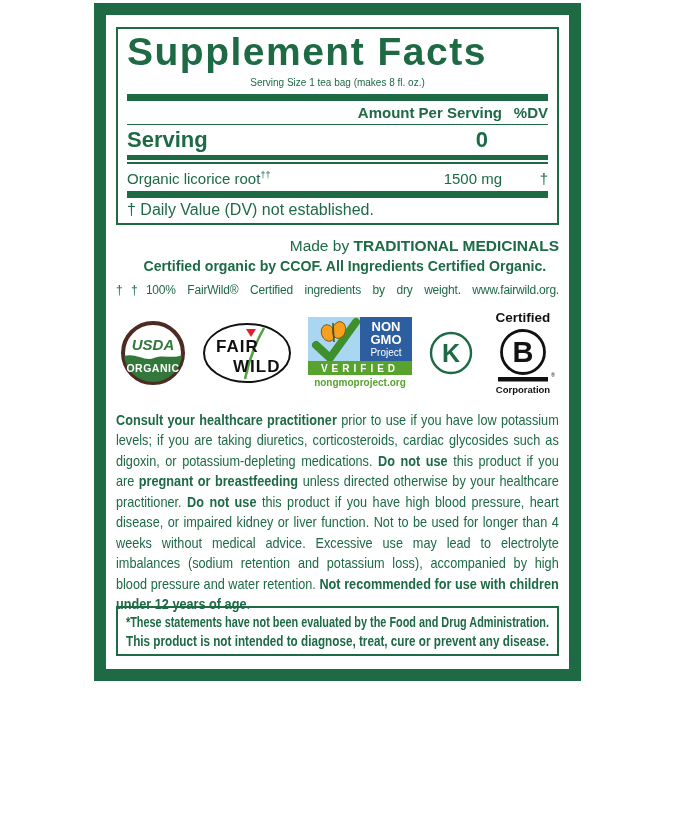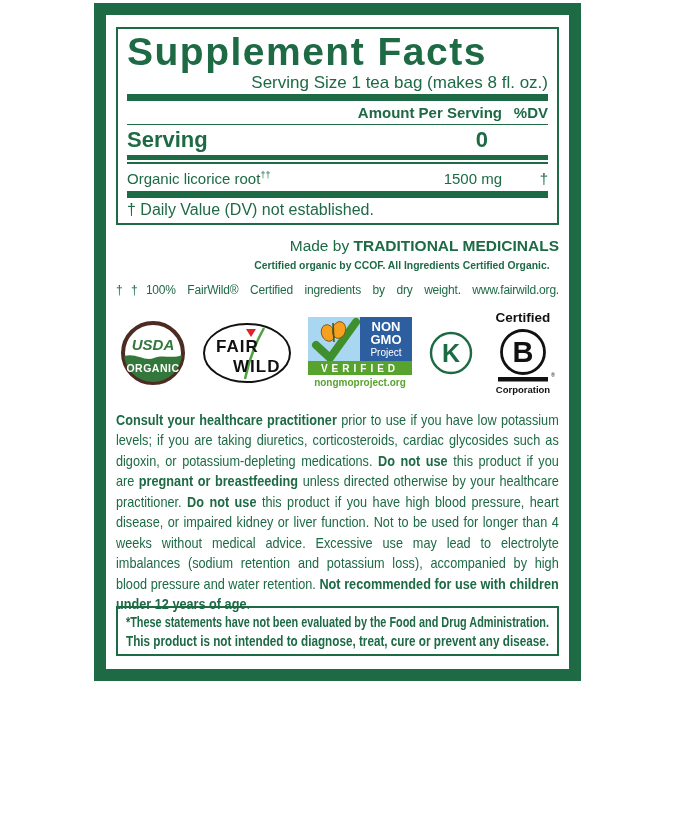--- a/index.html
+++ b/index.html
@@ -21,40 +21,40 @@
   }
   .frame{
     position:absolute;left:94px;top:3px;width:487px;height:678px;
     border:12px solid var(--c-green);background:#ffffff;box-sizing:border-box;
   }
   .inner{position:relative;width:100%;height:100%;padding:12px 10px;box-sizing:border-box;}
 
   
   .panel{border:2.5px solid var(--c-green);padding:3px 9px 4px;}
   .sf-title{font-size:39px;font-weight:900;letter-spacing:1.5px;line-height:1.04;white-space:nowrap;}
-  .serving-row{display:flex;justify-content:flex-end;font-size:17px;line-height:17px;margin:1px 0 3px;}
+  .serving-row{display:flex;justify-content:center;font-size:10px;line-height:17px;margin:1px 0 3px;}
   .bar{background:var(--c-green);}
   .bar.thick{height:7px;margin:2px 0;}
   .bar.med{height:5px;margin:2px 0;}
   .rule{height:1.5px;background:var(--c-green);margin:1px 0;}
   .row{display:flex;align-items:baseline;font-size:15px;line-height:20px;justify-content:space-between;}
   .bold{font-weight:bold;}
   .fmain{flex:1;}
   .famt{width:150px;text-align:right;flex-shrink:0;}
   .fdv{width:46px;text-align:right;flex-shrink:0;}
   .cal{font-size:22px;font-weight:bold;line-height:27px;}
   .cal-val{padding-right:14px;}
   .row sup{font-size:9px;vertical-align:super;}
   .footnote{font-size:16px;line-height:19px;margin-top:1px;}
 
   
   .madeby{margin-top:11px;text-align:center;}
   .mline{text-align:right;line-height:19px;font-size:15.5px;}
   .mline .fit{transform-origin:center center;}
-  .m3{font-weight:bold;font-size:11px;line-height:21px;}
+  .m3{font-weight:bold;font-size:15px;line-height:21px;}
   .fit{display:inline-block;white-space:nowrap;}
   .fairwild-note{margin-top:7px;font-size:12px;line-height:15px;text-align:justify;text-align-last:justify;letter-spacing:-0.2px;}
 
   
   .logos{display:flex;align-items:center;justify-content:center;gap:16px;margin-top:12px;height:86px;}
   .logos svg{display:block;}
 
   
   .warning{
     margin-top:14px;width:506px;transform:scaleX(0.875);transform-origin:left top;

